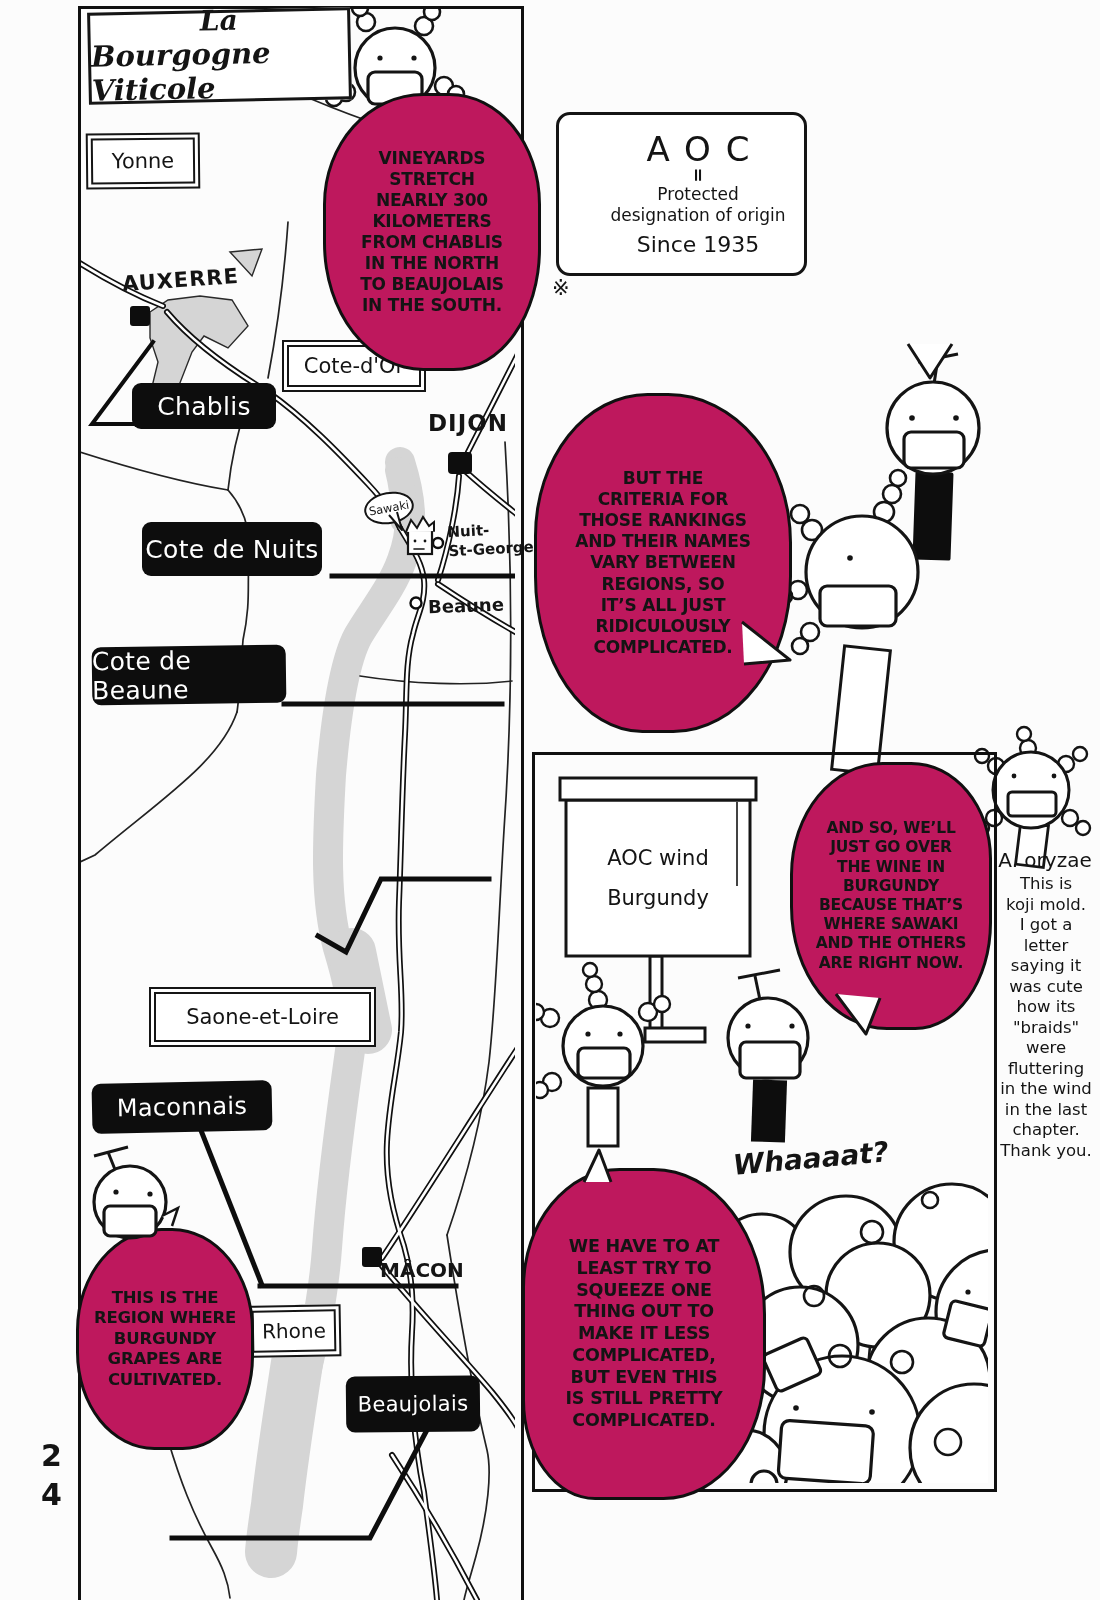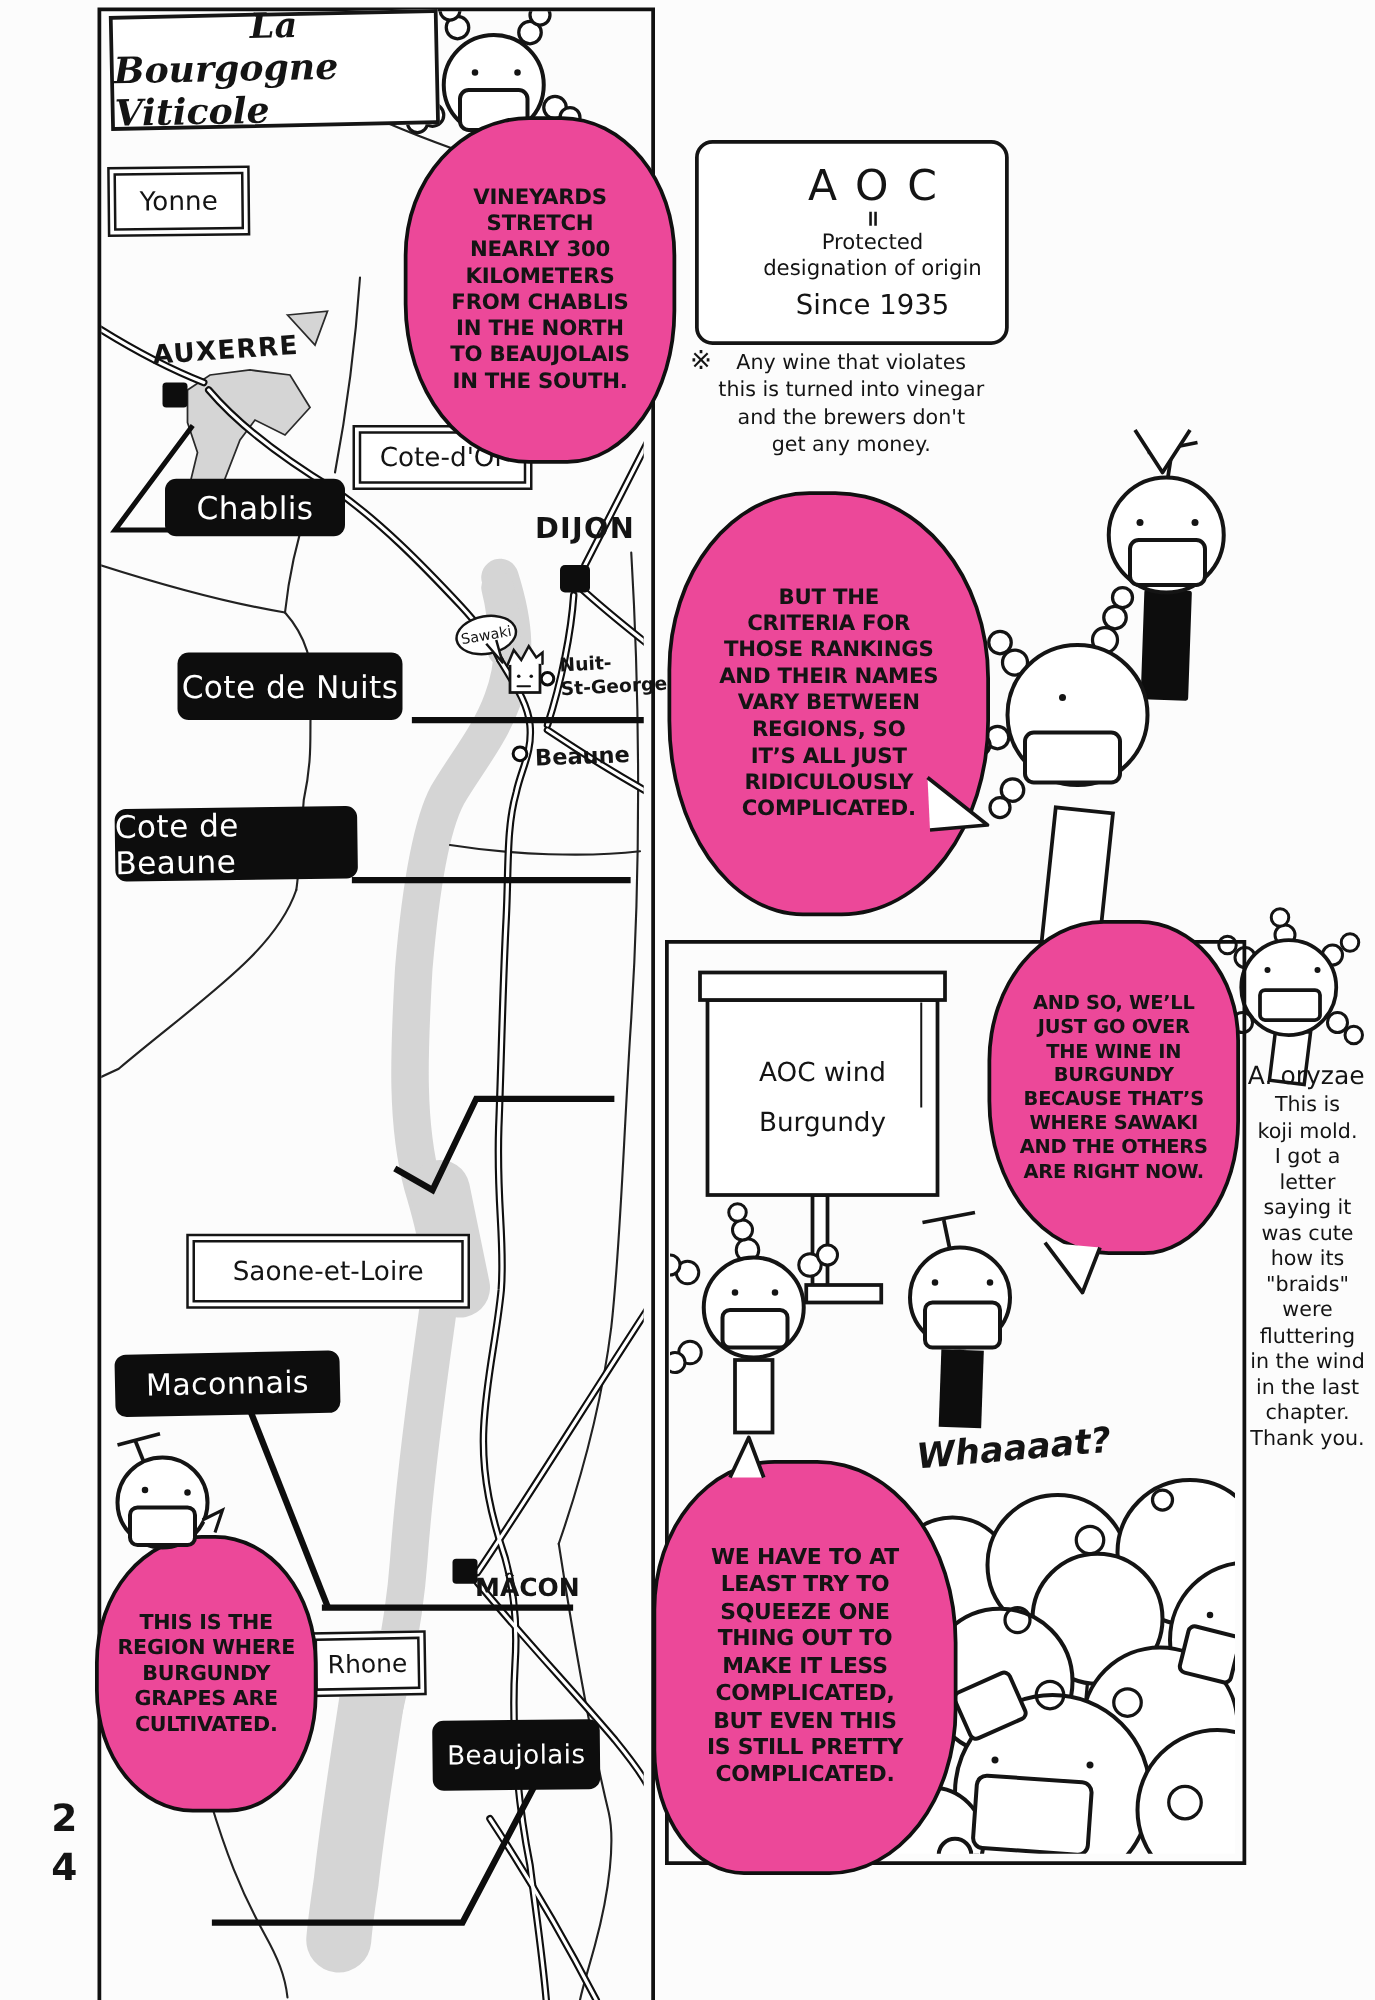--- a/index.html
+++ b/index.html
@@ -3,21 +3,21 @@
 <meta charset="utf-8">
 <style>
   html,body{margin:0;padding:0;background:#e8e8e8;}
   .page{position:relative;width:1100px;height:1600px;background:#fcfcfc;overflow:hidden;
         font-family:"DejaVu Sans",sans-serif;color:#141414;}
   .abs{position:absolute;}
   svg{position:absolute;left:0;top:0;overflow:visible;}
   
   .panel{position:absolute;border:3px solid #101010;background:transparent;z-index:2;pointer-events:none;}
   
-  .bubble{position:absolute;background:#ec4899;border:3.5px solid #101010;z-index:3;
+  .bubble{position:absolute;background:#be185d;border:3.5px solid #101010;z-index:3;
           display:flex;align-items:center;justify-content:center;text-align:center;
           font-weight:bold;line-height:1.24;letter-spacing:-0.2px;white-space:pre-line;}
   
   .blabel{position:absolute;background:#0d0d0d;color:#fff;z-index:3;border-radius:9px;
           display:flex;align-items:center;justify-content:center;font-size:24px;letter-spacing:0.3px;}
   
   .dbox{position:absolute;border:2.5px solid #151515;background:#fff;padding:3px;display:flex;z-index:3;}
   .dbox-in{border:2.5px solid #151515;flex:1;display:flex;align-items:center;justify-content:center;
            font-size:21px;background:#fff;}
   .city{position:absolute;font-weight:bold;z-index:3;}
@@ -308,21 +308,21 @@
   <div class="bubble ml" style="left:534px;top:393px;width:252px;height:334px;font-size:17px;border-radius:44% 48% 46% 42% / 42% 44% 46% 46%;">BUT THE
 CRITERIA FOR
 THOSE RANKINGS
 AND THEIR NAMES
 VARY BETWEEN
 REGIONS, SO
 IT’S ALL JUST
 RIDICULOUSLY
 COMPLICATED.</div>
 
-  <div class="bubble ml" style="left:790px;top:736px;width:196px;height:262px;font-size:15.5px;border-radius:46% 40% 38% 48% / 42% 36% 40% 46%;">AND SO, WE’LL
+  <div class="bubble ml" style="left:790px;top:762px;width:196px;height:262px;font-size:15.5px;border-radius:46% 40% 38% 48% / 42% 36% 40% 46%;">AND SO, WE’LL
 JUST GO OVER
 THE WINE IN
 BURGUNDY
 BECAUSE THAT’S
 WHERE SAWAKI
 AND THE OTHERS
 ARE RIGHT NOW.</div>
 
   <div class="bubble ml" style="left:522px;top:1168px;width:238px;height:326px;font-size:17.5px;border-radius:40% 46% 42% 30% / 36% 44% 40% 30%;">WE HAVE TO AT
 LEAST TRY TO
@@ -342,24 +342,20 @@
 
   <div class="abs" style="left:556px;top:112px;width:212px;height:158px;background:#fff;border:3px solid #141414;border-radius:14px;z-index:3;display:flex;flex-direction:column;align-items:center;justify-content:center;text-align:center;padding-left:33px;">
     <div style="font-size:34px;letter-spacing:15px;padding-left:15px;line-height:1;">AOC</div>
     <div style="font-size:18px;font-weight:bold;height:18px;line-height:18px;transform:rotate(90deg);">=</div>
     <div style="font-size:17px;line-height:21px;">Protected</div>
     <div style="font-size:17px;line-height:21px;">designation of origin</div>
     <div style="font-size:22px;margin-top:6px;">Since 1935</div>
   </div>
 
   <div class="note" style="left:552px;top:276px;font-size:21px;">※</div>
-  <div class="note ml" style="left:566px;top:279px;width:230px;font-size:16.5px;line-height:22px;">Any wine that violates
-this is turned into vinegar
-and the brewers don't
-get any money.</div>
 
   <div class="note ml" style="left:583px;top:838px;width:150px;font-size:21px;line-height:40px;z-index:3;">AOC wind
 Burgundy</div>
   <div class="note" style="left:733px;top:1142px;font-size:28px;font-weight:bold;font-style:italic;transform:rotate(-5deg);z-index:3;">Whaaaat?</div>
 
   <div class="note" style="left:985px;top:848px;width:120px;text-align:center;font-size:20px;">A. oryzae</div>
   <div class="note ml" style="left:985px;top:874px;width:122px;font-size:16.5px;line-height:20.5px;">This is
 koji mold.
 I got a
 letter

